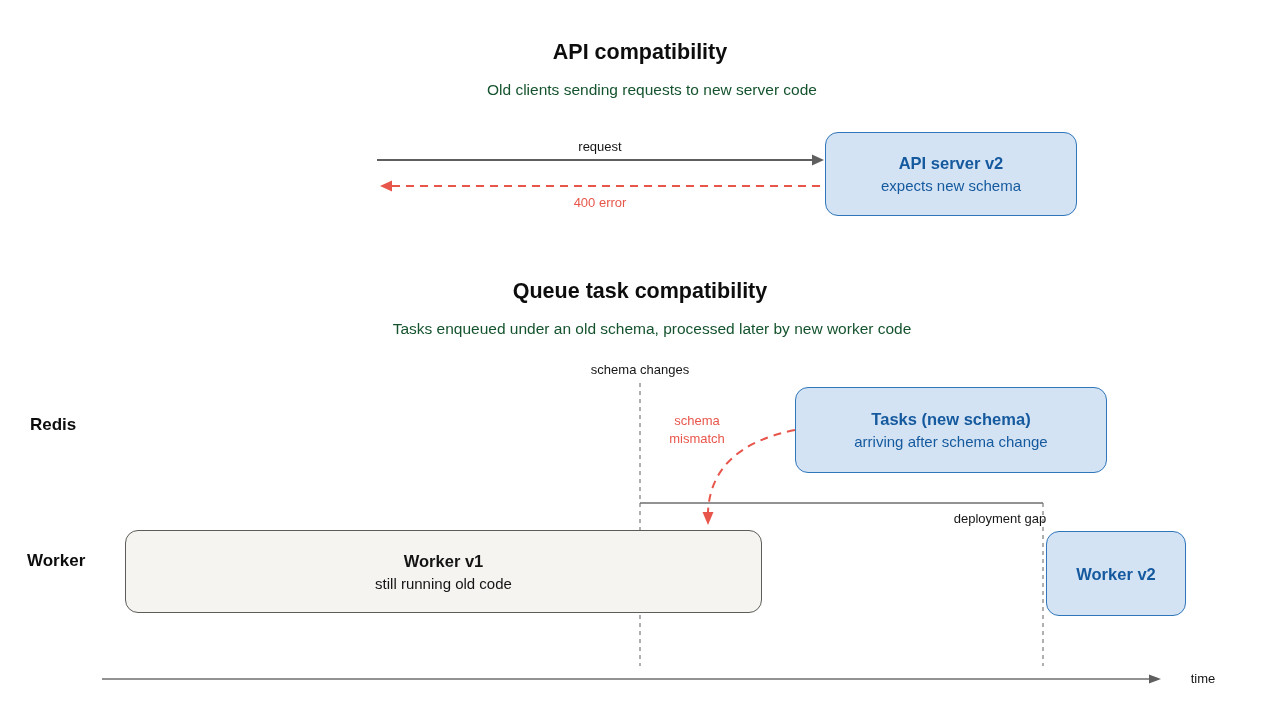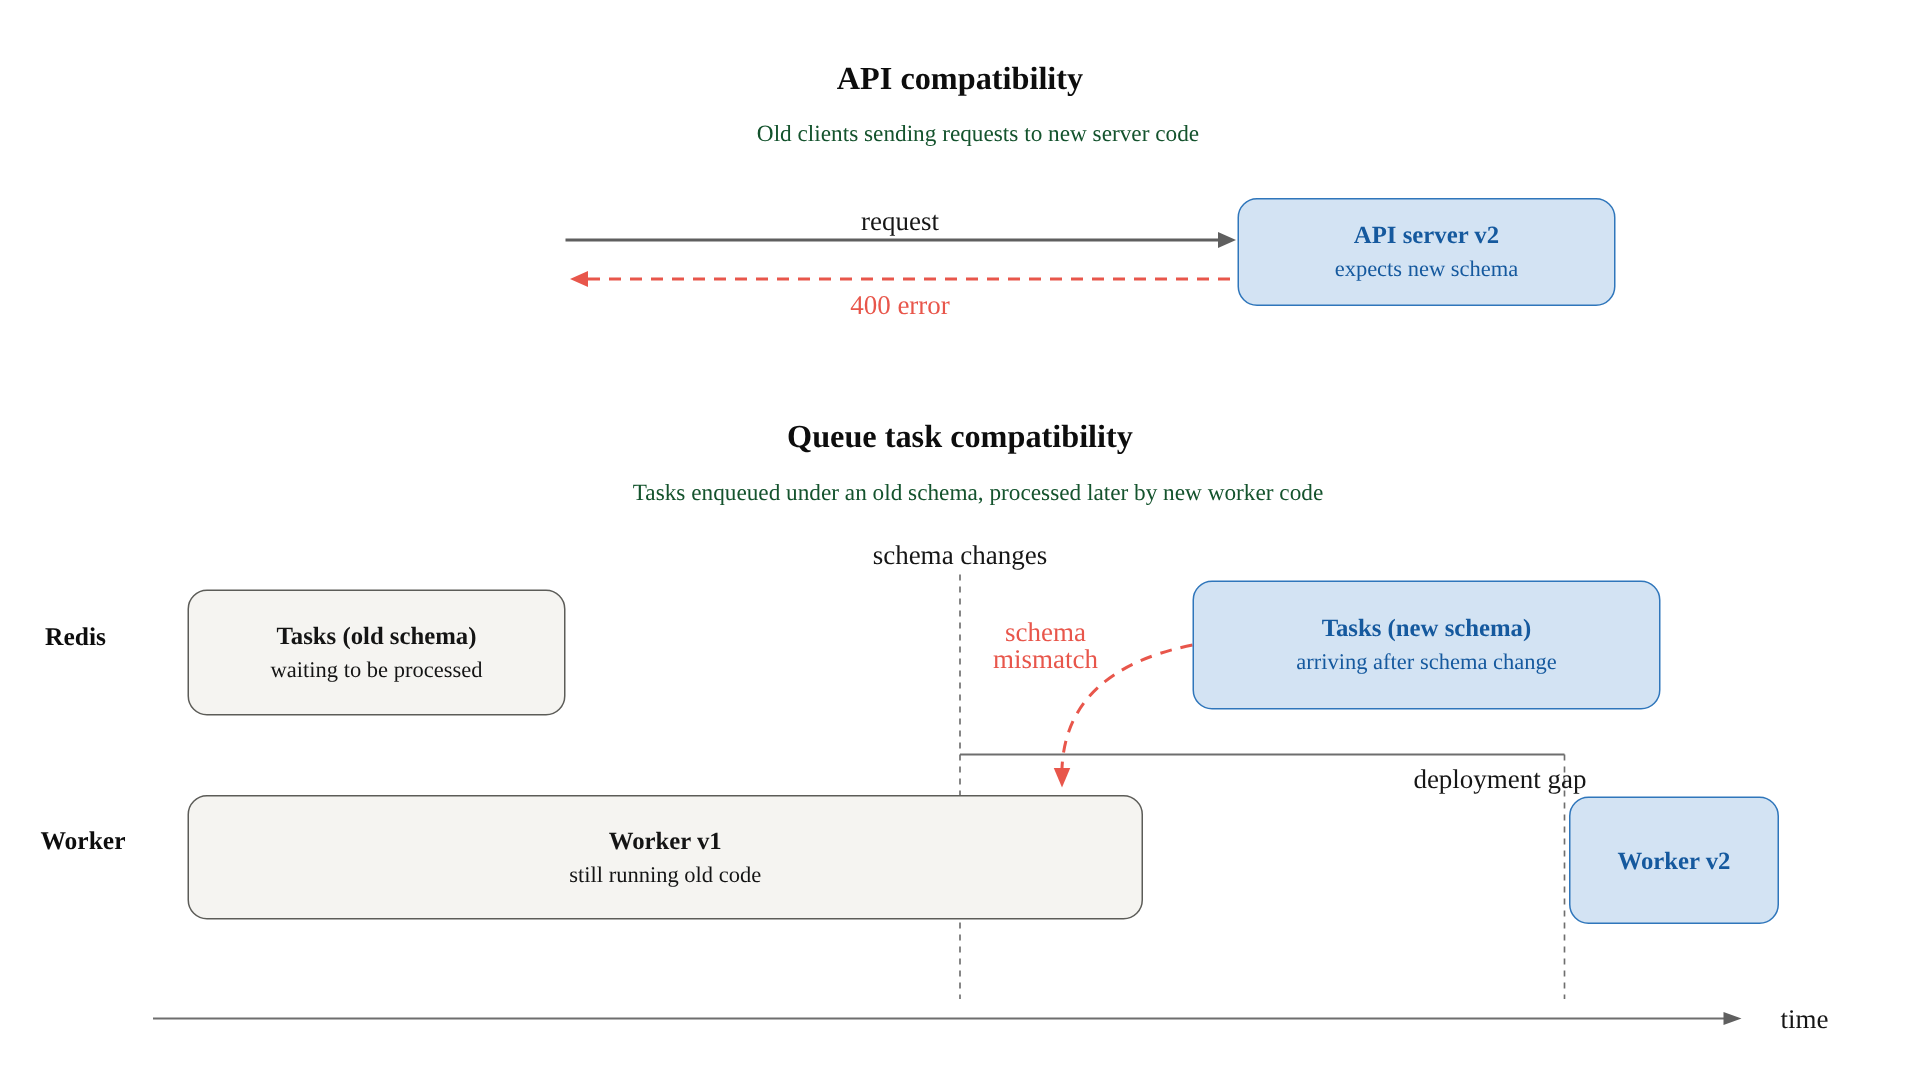--- a/index.html
+++ b/index.html
@@ -1,18 +1,18 @@
 <!DOCTYPE html>
 <html style="--blue-fill: #d3e3f3; --blue-border: #2f76bb; --blue-text: #15599e; --gray-fill: #f5f4f1; --gray-border: #5c5c58; --red: #e8564b; --arrow-gray: #5f5f5f; --line-gray: #6e6e6e;"><head>
 <meta charset="utf-8">
 <style>
   html,body { margin:0; padding:0; background:#ffffff; }
   .stage {
     position:relative; width:1280px; height:720px; background:#ffffff;
-    font-family:Liberation Serif, serif; overflow:hidden; color:#141414;
+    font-family:Liberation Sans, sans-serif; overflow:hidden; color:#141414;
   }
   .sec-title {
     position:absolute; left:0; width:1280px; text-align:center;
     font-size:21.5px; font-weight:700; color:#0d0d0d; line-height:24px;
   }
   .sec-sub {
     position:absolute; left:12px; width:1280px; text-align:center;
     font-size:15.5px; color:#14532d; line-height:20px;
   }
   .box {
@@ -21,21 +21,21 @@
     box-sizing:border-box;
   }
   .box.gray { background:var(--gray-fill); border:1.4px solid var(--gray-border); color:#141414; }
   .box.blue { background:var(--blue-fill); border:1.5px solid var(--blue-border); color:var(--blue-text); }
   .box .t { font-weight:700; font-size:16.5px; line-height:22px; }
   .box .s { font-size:15px; line-height:20px; }
   .lane-label {
     position:absolute; font-size:17px; font-weight:700; color:#0d0d0d; z-index:2;
   }
   .lbl {
-    position:absolute; font-size:18px; color:#161616; text-align:center;
+    position:absolute; font-size:13px; color:#161616; text-align:center;
     line-height:18px; z-index:3;
   }
   .lbl.red { color:var(--red); }
   .pre { white-space:pre-line; }
   svg.overlay { position:absolute; left:0; top:0; z-index:1; }
   .ln-gray  { stroke:var(--arrow-gray); stroke-width:2; }
   .ln-red   { stroke:var(--red); stroke-width:2; stroke-dasharray:8 6; fill:none; }
   .ln-thin  { stroke:var(--line-gray); stroke-width:1.3; }
   .ln-dash  { stroke:var(--line-gray); stroke-width:1.1; stroke-dasharray:4 4; }
   .ah-gray  { fill:var(--arrow-gray); stroke:none; }
@@ -63,40 +63,36 @@
     <polygon class="ah-red" points="702.5,512 713.5,512 708,525"></polygon>
 
     <line class="ln-thin" x1="102" y1="679" x2="1150" y2="679"></line>
     <polygon class="ah-gray" points="1149,674.6 1161,679 1149,683.4"></polygon>
   </svg>
 
   <div class="sec-title" style="top:40px">API compatibility</div>
   <div class="sec-sub" style="top:80px">Old clients sending requests to new server code</div>
 
 
-  <div class="box blue" style="left:825px; top:132px; width:252px; height:72px;">
+  <div class="box blue" style="left:825px; top:132px; width:252px; height:84px;">
     <div class="t">API server v2</div>
     <div class="s">expects new schema</div>
   </div>
 
   <div class="lbl" style="left:520px; top:138px; width:160px;">request</div>
   <div class="lbl red" style="left:520px; top:194px; width:160px;">400 error</div>
 
   <div class="sec-title" style="top:279px">Queue task compatibility</div>
   <div class="sec-sub" style="top:319px">Tasks enqueued under an old schema, processed later by new worker code</div>
 
   <div class="lbl" style="left:560px; top:361px; width:160px;">schema changes</div>
 
   <div class="lane-label" style="left:30px; top:415px;">Redis</div>
   <div class="lane-label" style="left:27px; top:551px;">Worker</div>
 
-  <div class="box gray" style="left:125px; top:393px; width:252px; height:84px;">
-    <div class="t">Tasks (old schema)</div>
-    <div class="s">waiting to be processed</div>
-  </div>
 
   <div class="box blue" style="left:795px; top:387px; width:312px; height:86px;">
     <div class="t">Tasks (new schema)</div>
     <div class="s">arriving after schema change</div>
   </div>
 
   <div class="lbl red pre" style="left:647px; top:412px; width:100px;">schema
 mismatch</div>
 
   <div class="lbl" style="left:932px; top:510px; width:136px;">deployment gap</div>

